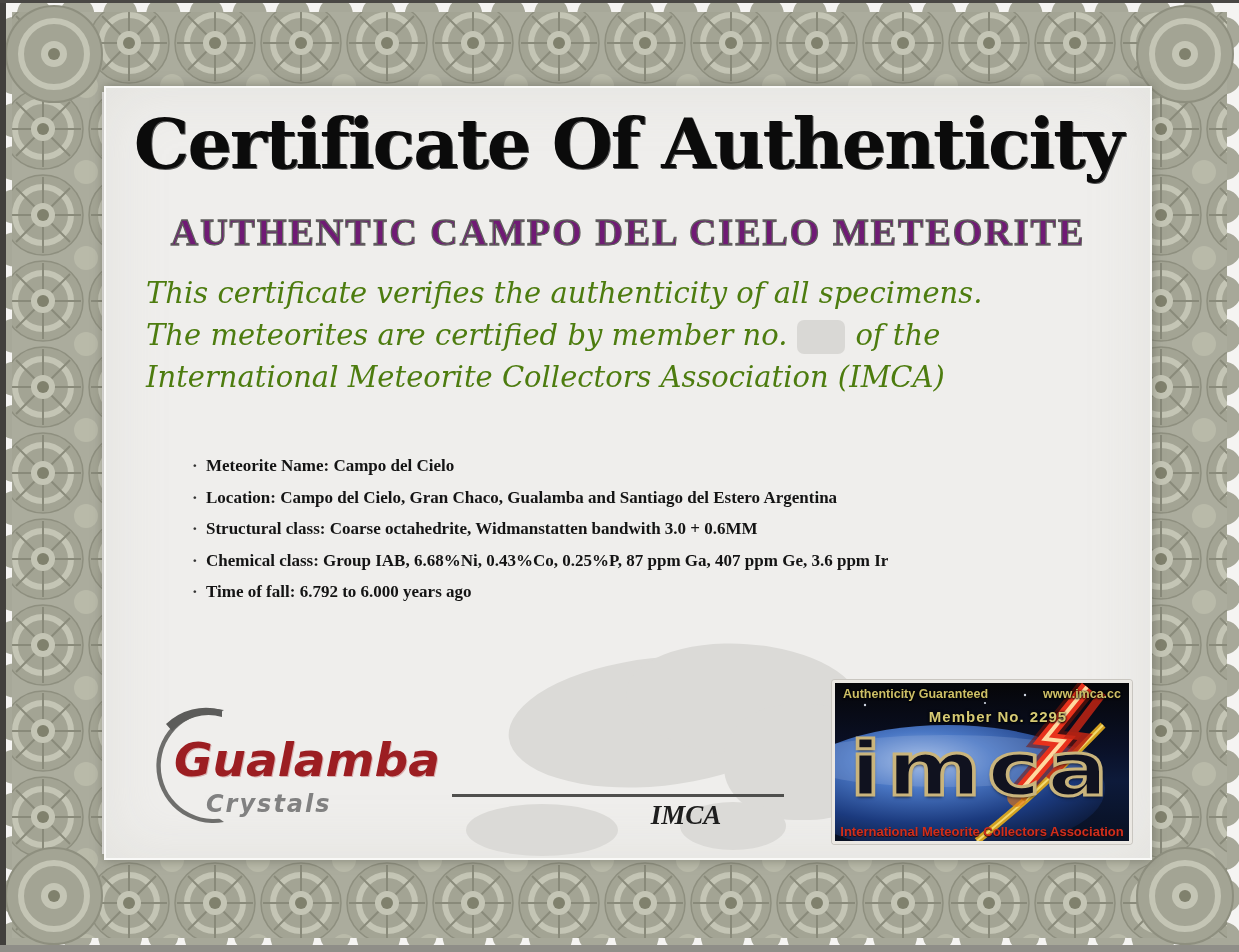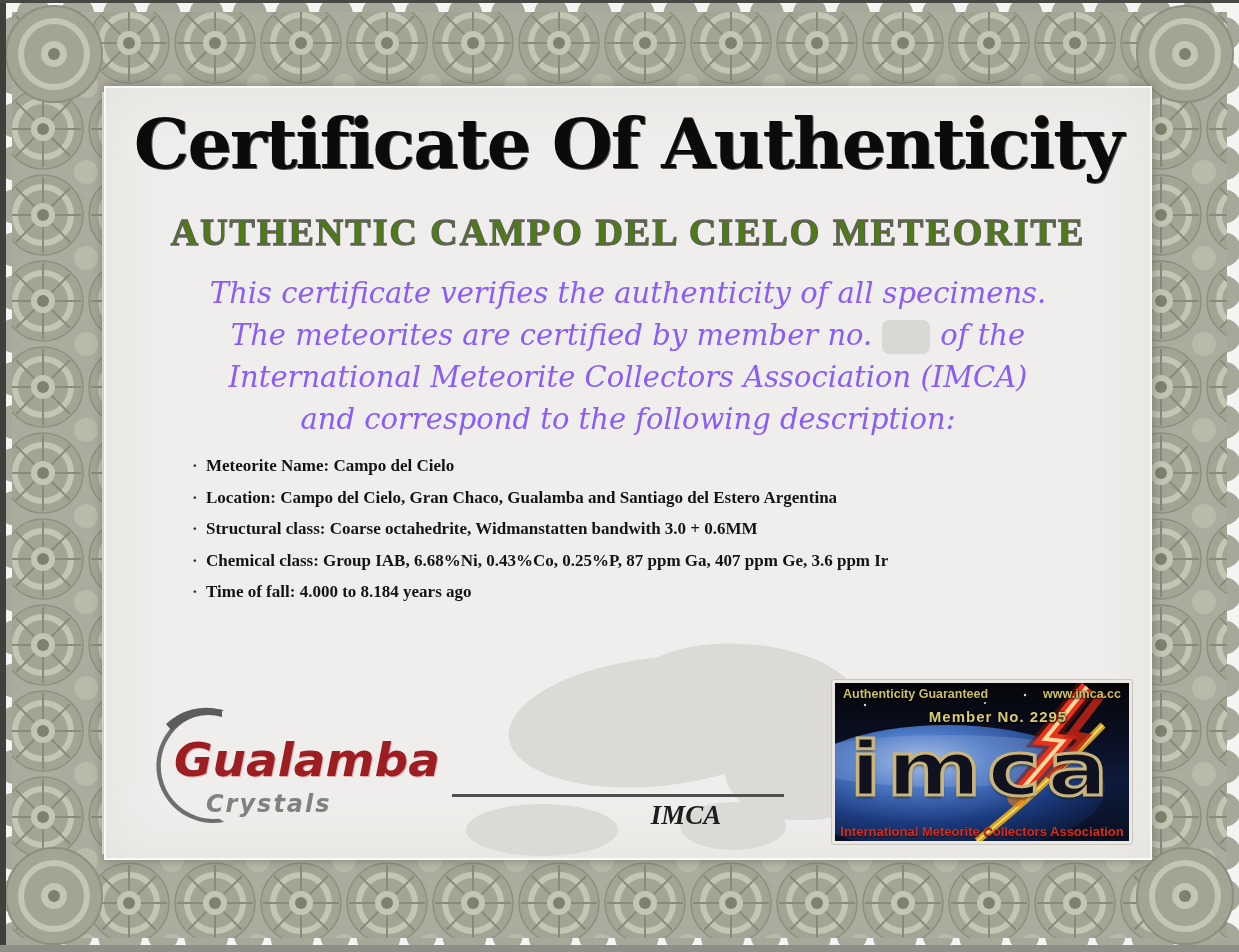--- a/index.html
+++ b/index.html
@@ -12,23 +12,23 @@
   .border-svg{position:absolute;left:0;top:0;z-index:1;}
   
   .sheet{position:absolute;left:104px;top:86px;width:1038px;height:770px;background:#efeeec;
          border:2px solid #f9f9f7;box-shadow:0 0 10px rgba(75,75,65,.5), inset 0 0 60px rgba(190,190,180,.25);
          z-index:3;padding-left:6px;}
   .title{position:absolute;top:14px;left:0;width:100%;text-align:center;
          font-family:"DejaVu Serif",serif;font-weight:bold;font-size:70px;letter-spacing:-2px;
          color:#0b0b0b;text-shadow:1px 1px 0 #555;}
   .subtitle{position:absolute;top:122px;left:0;width:100%;text-align:center;
             font-family:"Liberation Serif",serif;font-weight:bold;font-size:38px;letter-spacing:2px;
-            color:#4d7c0f;-webkit-text-stroke:1.3px #5f5f5c;text-shadow:0 1px 1px #fff;}
-  .intro{position:absolute;top:184px;left:40px;right:40px;text-align:center;
-         font-family:"DejaVu Serif",serif;font-style:italic;font-size:29px;line-height:42px;color:#8b5cf6;}
+            color:#701a75;-webkit-text-stroke:1.3px #5f5f5c;text-shadow:0 1px 1px #fff;}
+  .intro{position:absolute;top:184px;left:40px;right:40px;text-align:left;
+         font-family:"DejaVu Serif",serif;font-style:italic;font-size:29px;line-height:42px;color:#4d7c0f;}
   .redacted-chip{display:inline-block;width:48px;height:34px;background:#d9d8d5;border-radius:7px;
                  vertical-align:-9px;margin:0 10px;}
   .details{position:absolute;top:362px;left:86px;right:40px;list-style:none;margin:0;padding:0;
            font-family:"Liberation Serif",serif;font-weight:bold;font-size:17px;line-height:31.5px;color:#141414;}
   .details li{white-space:nowrap;}
   .details .dot{display:inline-block;width:14px;color:#333;}
   
   .logo{position:absolute;left:24px;top:606px;width:360px;height:150px;}
   .logo svg{position:absolute;left:8px;top:10px;}
   .logo .word{position:absolute;left:44px;top:38px;font-family:"DejaVu Sans",sans-serif;
@@ -132,29 +132,28 @@
   <div class="sheet">
 
     <div class="title">Certificate Of Authenticity</div>
 
     <div class="subtitle">AUTHENTIC CAMPO DEL CIELO METEORITE</div>
 
     <div class="intro">
       <span>This certificate verifies the authenticity of all specimens.</span><br>
       <span>The meteorites are certified by member no.</span><span class="redacted-chip"></span><span>of the</span><br>
       <span>International Meteorite Collectors Association (IMCA)</span><br>
-      <span>and correspond to the following description:</span>
     </div>
 
     <ul class="details">
       <li><span class="dot">·</span><span>Meteorite Name: Campo del Cielo</span></li>
       <li><span class="dot">·</span><span>Location:  Campo del Cielo, Gran Chaco, Gualamba and Santiago del Estero Argentina</span></li>
       <li><span class="dot">·</span><span>Structural class: Coarse octahedrite, Widmanstatten bandwith 3.0 + 0.6MM</span></li>
       <li><span class="dot">·</span><span>Chemical class: Group IAB, 6.68%Ni, 0.43%Co, 0.25%P, 87 ppm Ga, 407 ppm Ge, 3.6 ppm Ir</span></li>
-      <li><span class="dot">·</span><span>Time of fall: 4.000 to 8.184 years ago</span></li>
+      <li><span class="dot">·</span><span>Time of fall: 6.792 to 6.000 years ago</span></li>
     </ul>
 
     <div class="logo">
       <svg width="118" height="126" viewBox="0 0 118 126" aria-hidden="true">
         <path d="M86,6 A57,57 0 1 0 86,118 A66,66 0 0 1 55,62 A66,66 0 0 1 86,6 Z" fill="#6e6e6c"></path>
         <path d="M86,10 A53,53 0 1 0 86,114 A62,62 0 0 1 60,62 A62,62 0 0 1 86,10 Z" fill="#efeeec"></path>
         <path d="M84,6 A57,57 0 0 0 28,20 L34,27 A50,50 0 0 1 84,13 Z" fill="#5c5c5a"></path>
       </svg>
       <div class="word">Gualamba</div>
       <div class="tag">Crystals</div>

